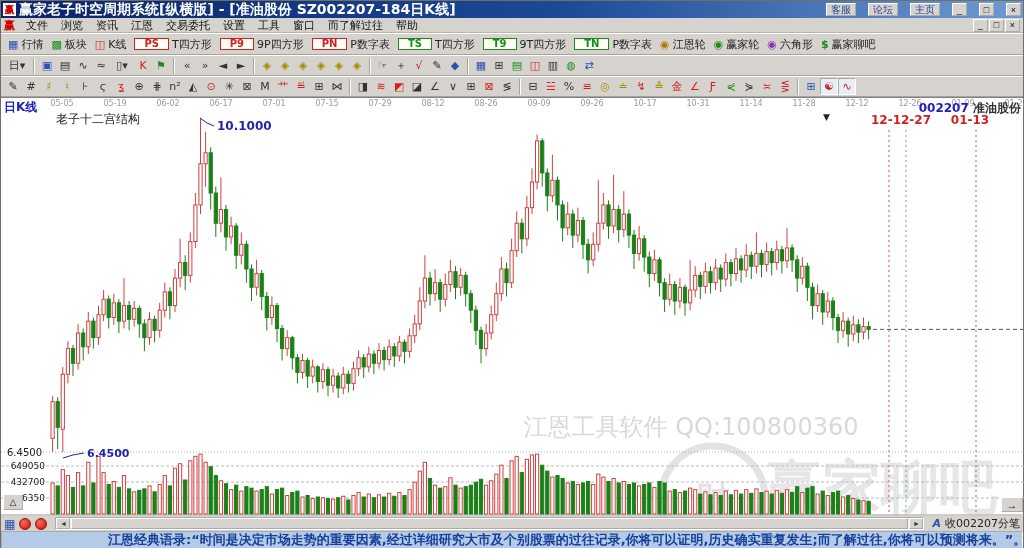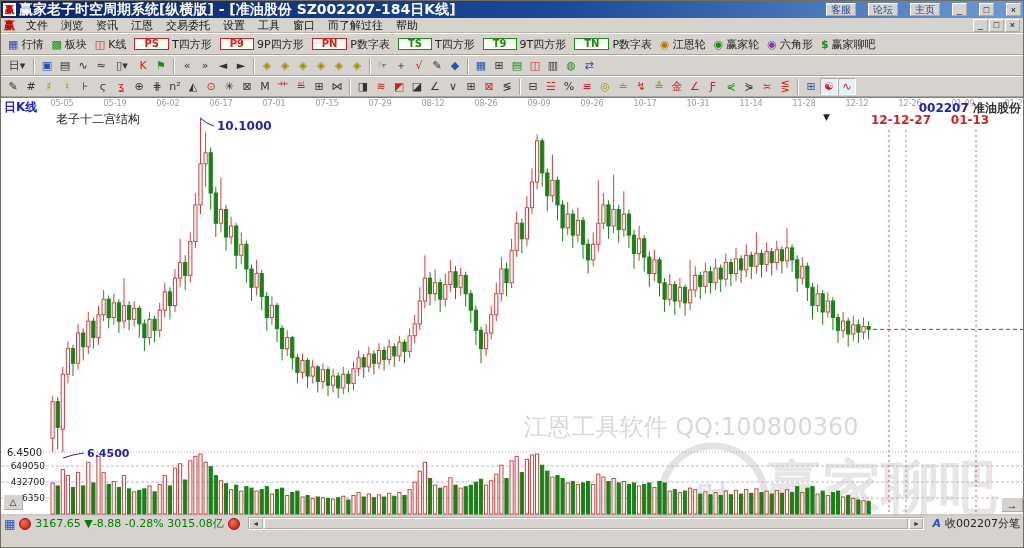--- a/index.html
+++ b/index.html
@@ -769,25 +769,27 @@
         <text x="969" y="26" font-size="12" font-weight="bold" fill="#cc2222" text-anchor="middle">01-13</text>
         <text x="822" y="22" font-size="9" fill="#222">▼</text>
       </svg>
     <button class="corner-btn" id="btn-tri">△</button>
     <button class="corner-btn" id="btn-arrow">→</button>
   </div>
 
   <div class="statusbar">
     <span class="st-grid">▦</span>
     <span class="st-coin"></span>
-    <span class="sh-text">3167.65 ▼-8.88 -0.28% 3015.08亿</span>
     <span class="st-coin"></span>
     <span class="st-scroll">
       <button class="sb">◄</button>
       <span class="st-thumb"></span>
       <button class="sb">►</button>
     </span>
     <span class="st-a">A</span>
     <span class="st-right">收002207分笔</span>
   </div>
 
+  <div class="quotebar">
+    <span>江恩经典语录:“时间是决定市场走势的重要因素,经过详细研究大市及个别股票的过往记录,你将可以证明,历史确实重复发生;而了解过往,你将可以预测将来。”。</span>
+  </div>
 
 </div>
 
 </body></html>

